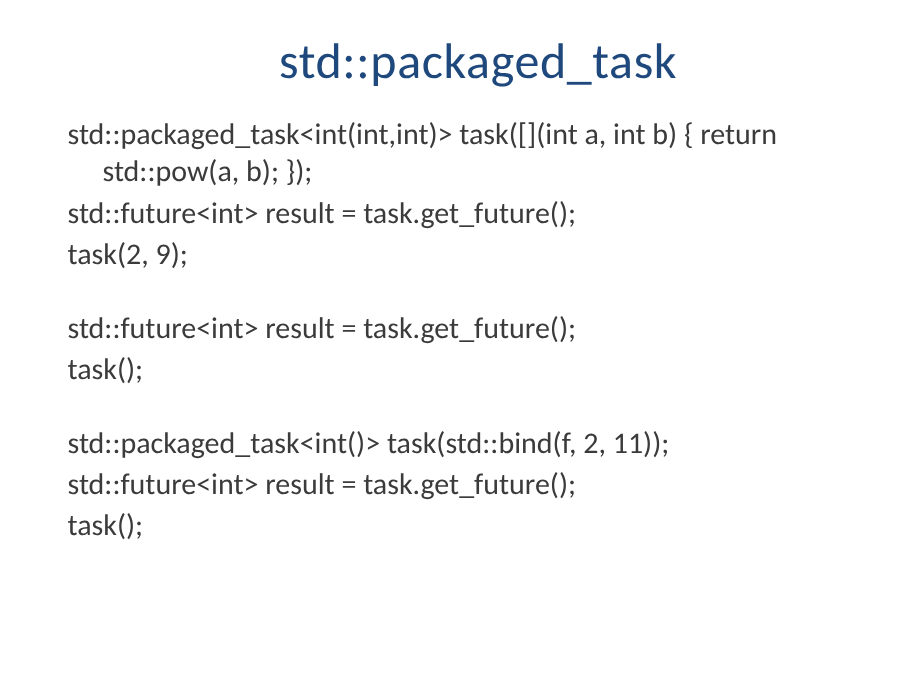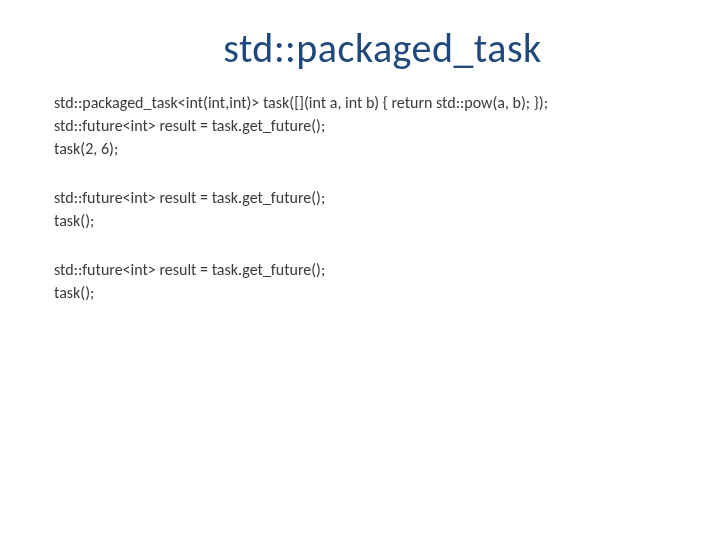--- a/index.html
+++ b/index.html
@@ -21,21 +21,21 @@
   .title {
     text-align: center;
     font-size: 40px;
     font-weight: 400;
     color: #1f497d;
     margin: 0 0 20px 0;
     letter-spacing: 0.5px;
   }
   .body {
     color: #3b3b3b;
-    font-size: 16px;
+    font-size: 24px;
     line-height: 1.25;
   }
   .body p {
     margin: 0 0 3px 0;
   }
   .hang {
     padding-left: 28px;
     text-indent: -28px;
   }
   .spacer {
@@ -44,25 +44,26 @@
 </style>
 </head>
 <body>
 
 <div class="slide">
   <h1 class="title">std::packaged_task</h1>
 
   <div class="body">
     <p class="hang">std::packaged_task&lt;int(int,int)&gt; task([](int a, int b) { return std::pow(a, b); });</p>
     <p>std::future&lt;int&gt; result = task.get_future();</p>
-    <p>task(2, 6);</p>
+    <p>task(2, 9);</p>
 
     <div class="spacer"></div>
 
     <p>std::future&lt;int&gt; result = task.get_future();</p>
     <p>task();</p>
 
     <div class="spacer"></div>
 
+    <p>std::packaged_task&lt;int()&gt; task(std::bind(f, 2, 11));</p>
     <p>std::future&lt;int&gt; result = task.get_future();</p>
     <p>task();</p>
   </div>
 </div>
 
 </body></html>

